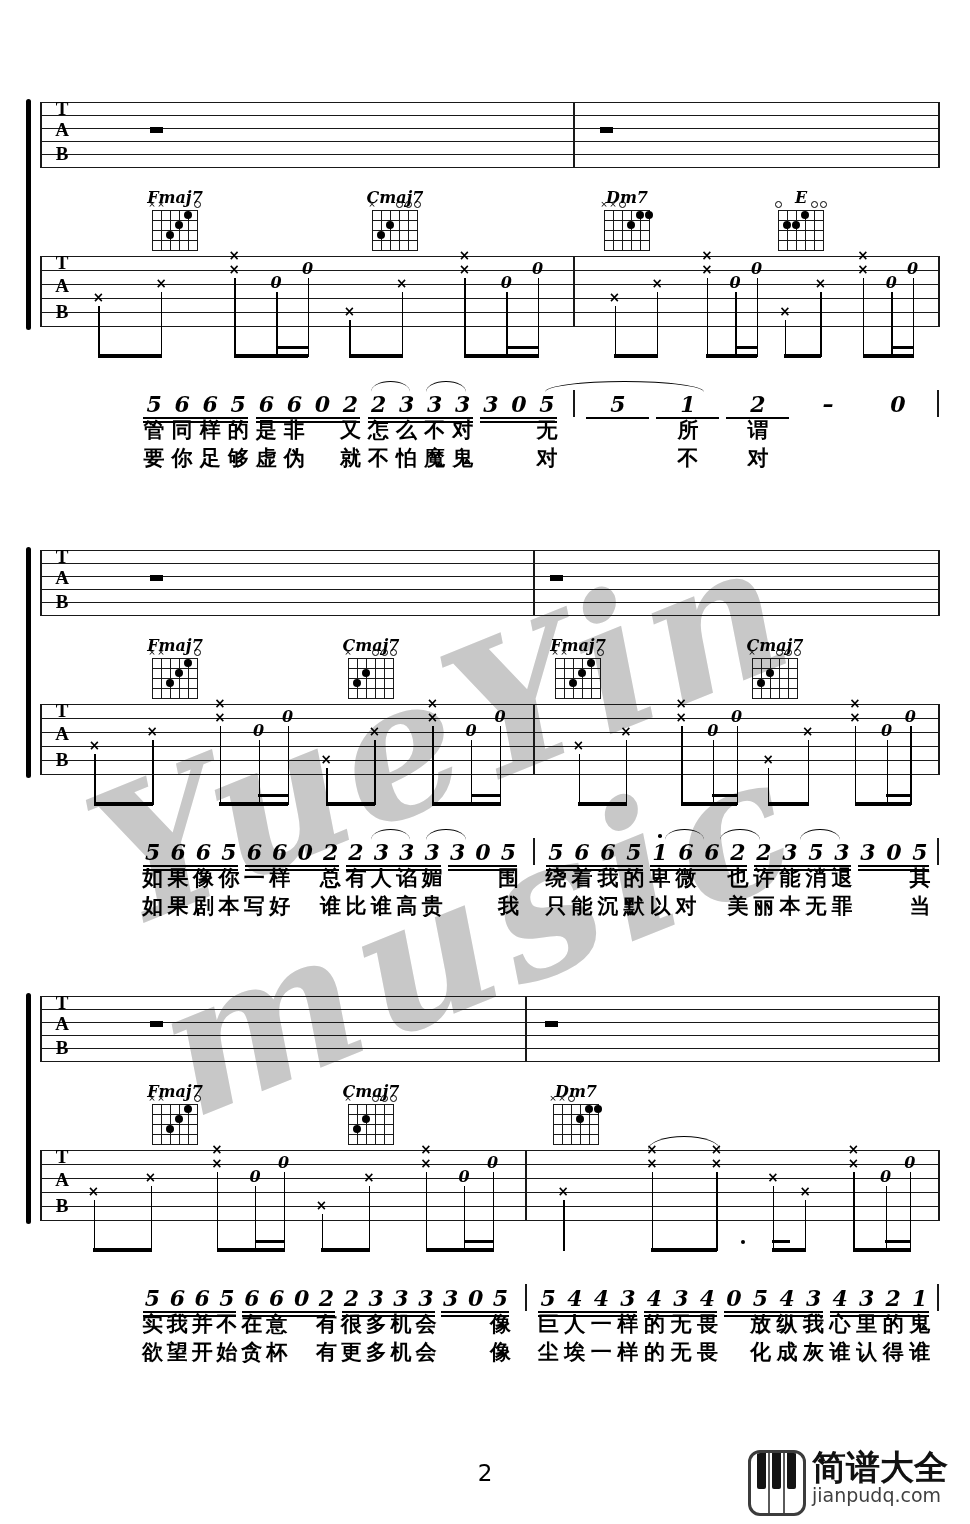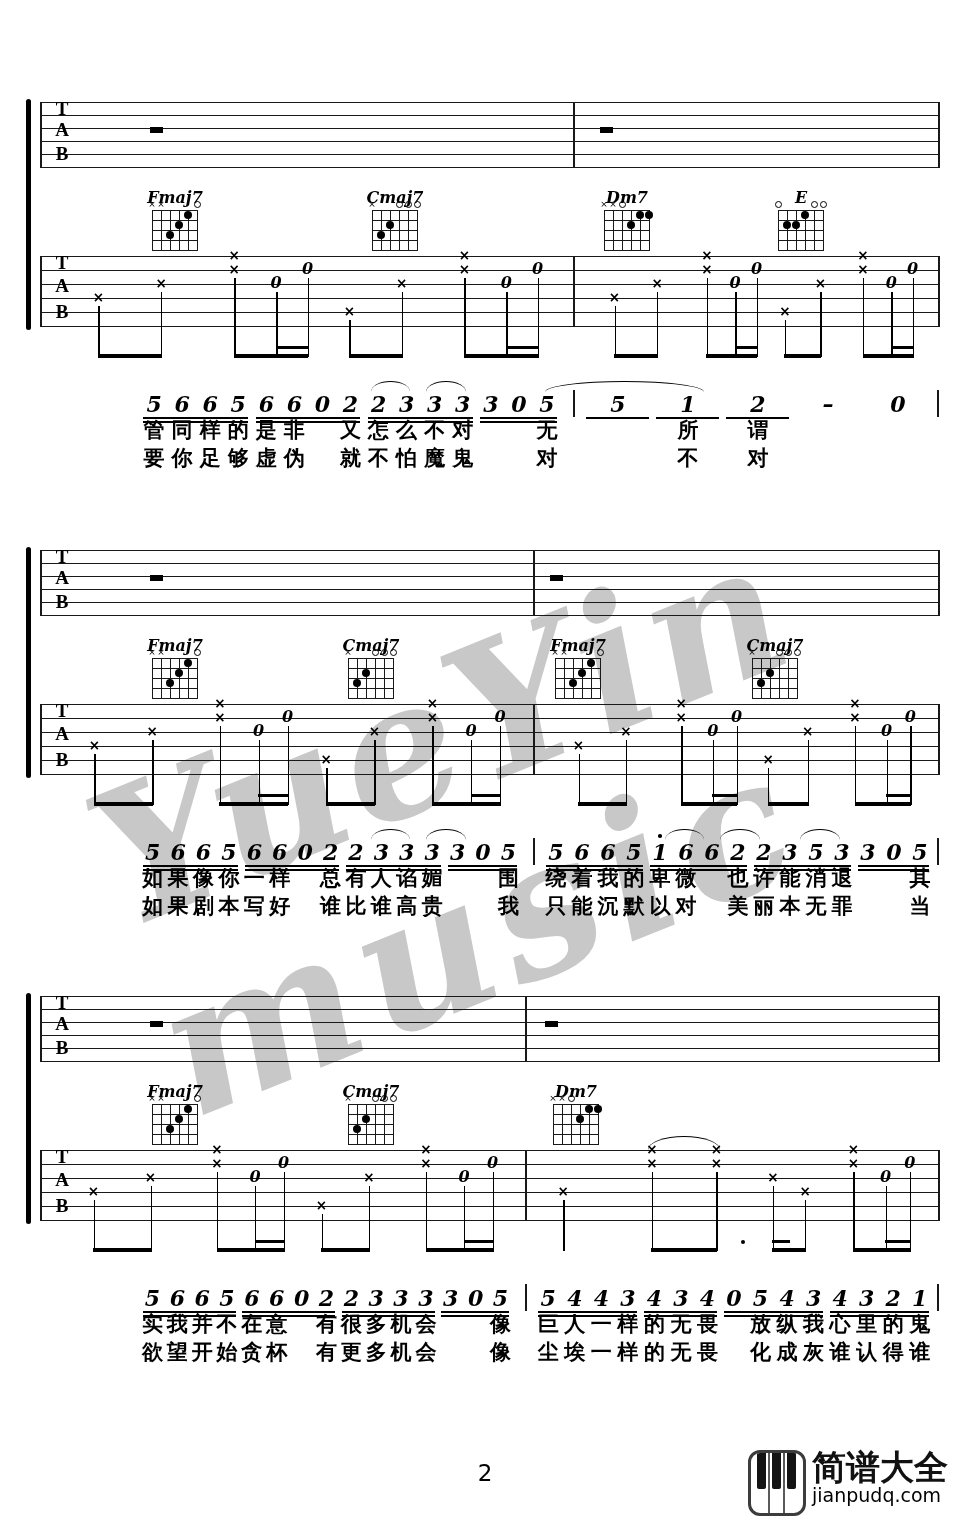--- a/index.html
+++ b/index.html
@@ -12,21 +12,21 @@
   .wm2{left:140px;top:840px;width:680px;font-size:186px;transform:rotate(-22deg);letter-spacing:10px;}
   #score{position:absolute;left:0;top:0;width:970px;height:1524px;z-index:1;}
   .pagenum{position:absolute;left:0;top:1460px;width:970px;text-align:center;font-size:23px;
            font-family:"DejaVu Sans",sans-serif;z-index:2;}
   .brand{position:absolute;left:748px;top:1450px;width:220px;height:66px;display:flex;align-items:flex-start;z-index:2;}
   .piano{width:52px;height:60px;border:3px solid #3c3c3c;border-radius:12px;background:#fff;position:relative;overflow:hidden;flex:none;}
   .pk{position:absolute;top:0;width:9px;height:36px;background:#141414;border-radius:0 0 2px 2px;}
   .pl{position:absolute;top:0;width:1.5px;height:60px;background:#5a5a5a;}
   .brand-text{margin-left:6px;}
   .brand-title{font-family:"DejaVu Sans",sans-serif;font-weight:bold;font-size:34px;line-height:1.05;color:#111;white-space:nowrap;}
-  .brand-url{font-family:"DejaVu Sans",sans-serif;font-size:19px;color:#000000;line-height:1;}
+  .brand-url{font-family:"DejaVu Sans",sans-serif;font-size:19px;color:#404040;line-height:1;}
   
   .sline{position:absolute;background:#191919;height:1.3px;}
   .vbar{position:absolute;background:#191919;width:1.5px;}
   .bracket{position:absolute;background:#000;width:5px;border-radius:3px;}
   .tabletter{position:absolute;font-family:"Liberation Serif",serif;font-size:19px;font-weight:bold;width:20px;text-align:center;line-height:1;}
   .rest{position:absolute;width:13px;height:6px;background:#000;}
   .chname{position:absolute;font-family:"DejaVu Serif",serif;font-style:italic;font-weight:bold;font-size:16px;text-align:center;white-space:nowrap;}
   .chhead{position:absolute;font-size:9px;line-height:1;font-family:"DejaVu Sans",sans-serif;color:#000;text-align:center;width:10px;}
   .chopen{position:absolute;width:5px;height:5px;border:1px solid #000;border-radius:50%;}
   .chdot{position:absolute;width:8px;height:8px;background:#000;border-radius:50%;}

